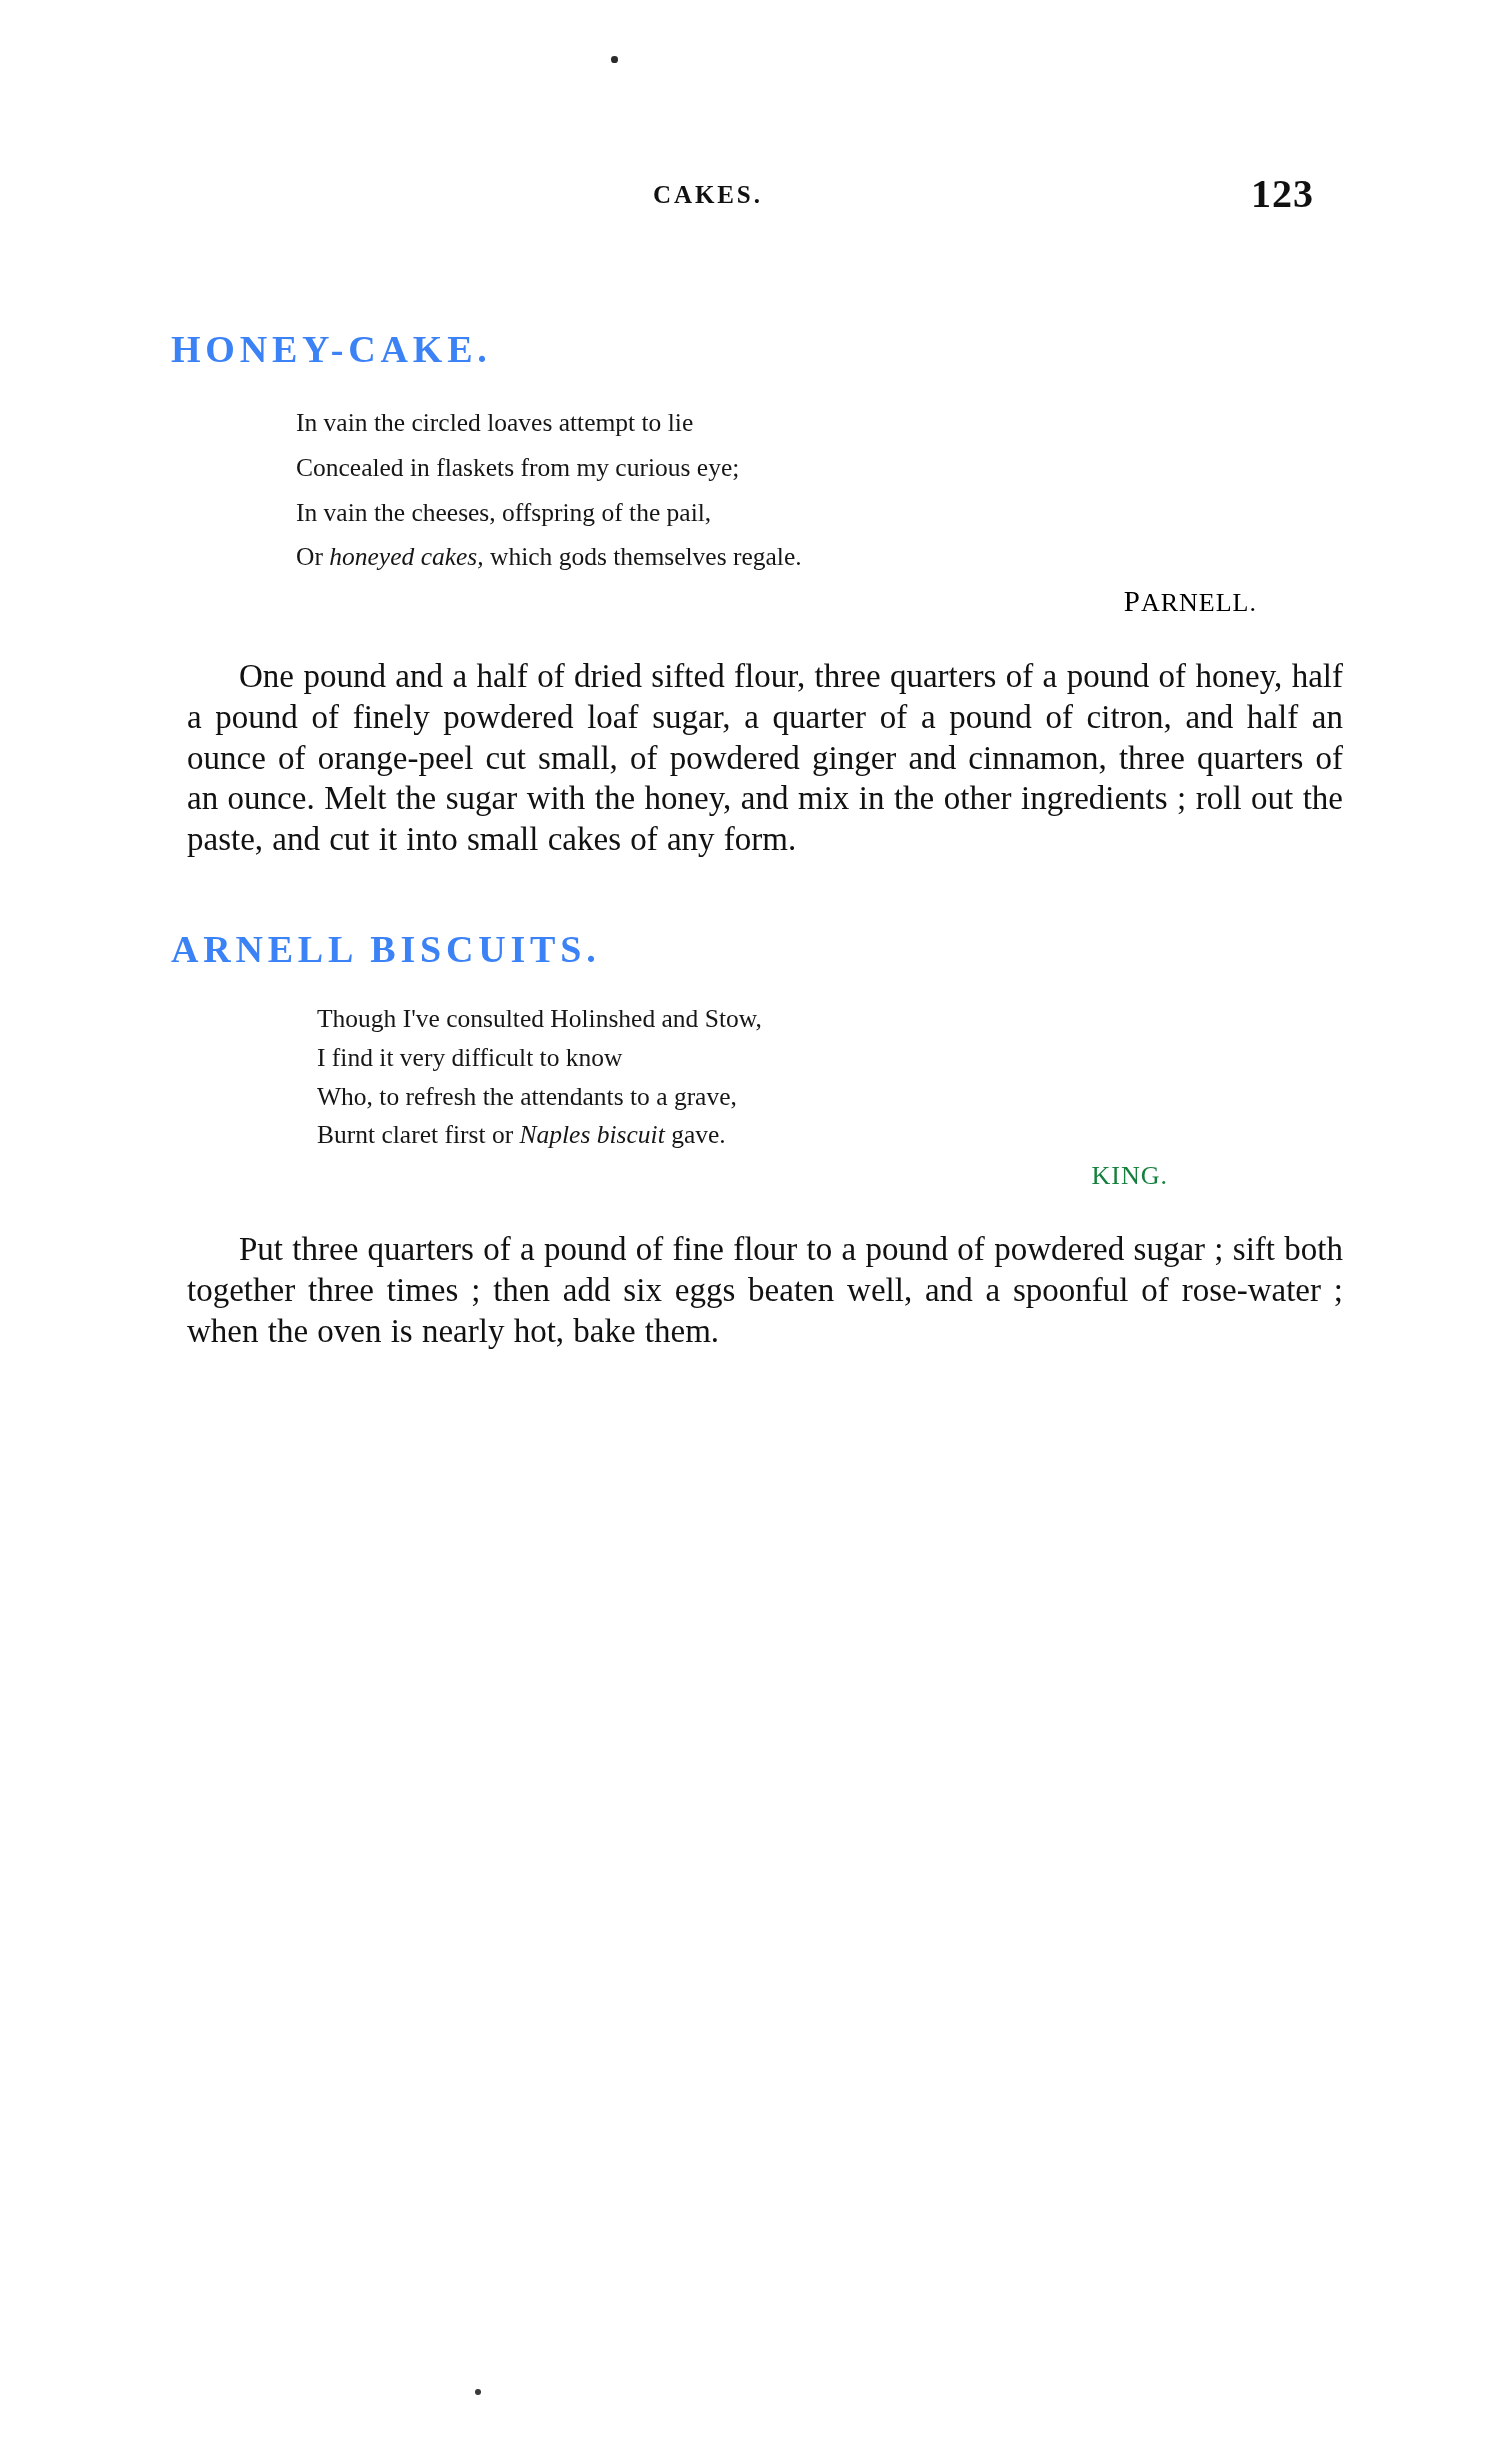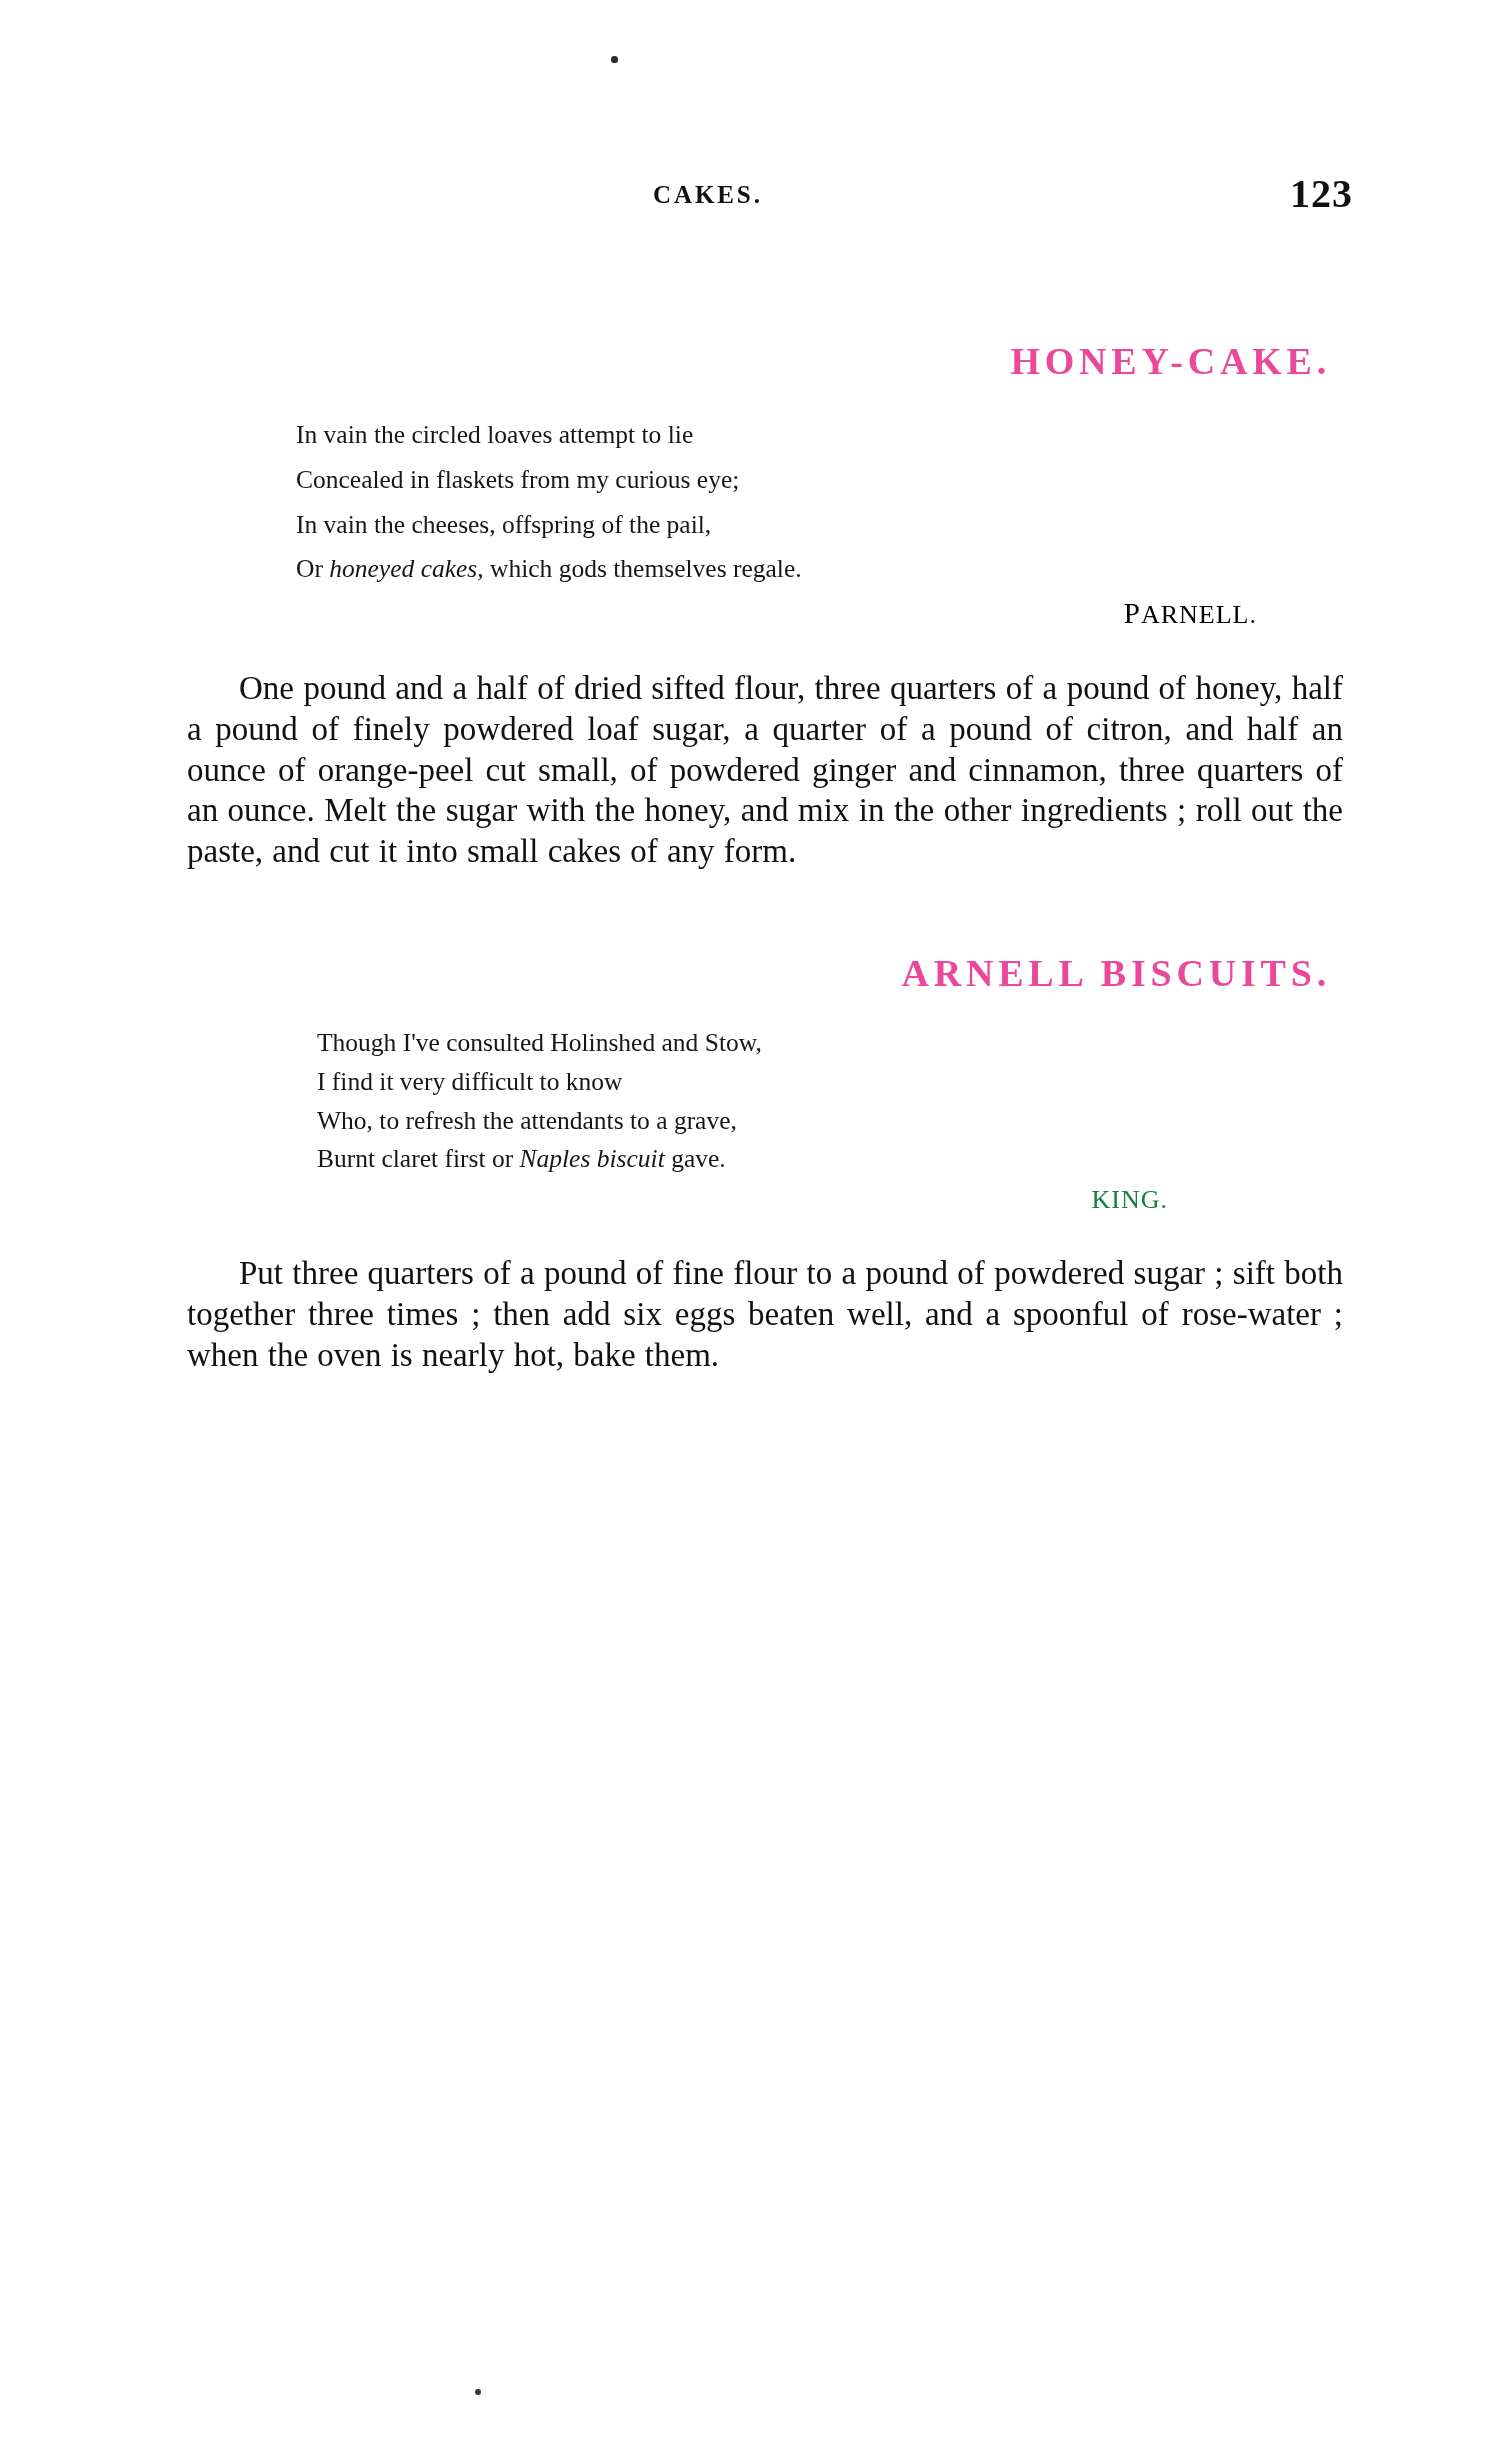--- a/index.html
+++ b/index.html
@@ -56,35 +56,34 @@
     color: #111;
   }
   .page-number {
     position: absolute;
     left: 1251px;
     top: -11.5px;
     font-size: 40px;
     font-weight: 700;
     color: #111;
     letter-spacing: 1px;
-    margin-left: 39px;
   }
   .content {
     position: absolute;
     left: 171px;
     top: 327px;
     width: 1172px;
   }
   h2.recipe-title {
-    margin: 12px;
-    text-align: right;
+    margin: 0;
+    text-align: left;
     font-size: 38px;
     font-weight: 700;
     letter-spacing: 4.8px;
-    color: #ec4899;
+    color: #3b82f6;
   }
   .epigraph {
     margin: 33px 0 0 0;
     padding-left: 125px;
     font-size: 25.5px;
     line-height: 1.52;
     color: #161616;
   }
   .epigraph .line {
     white-space: pre-wrap;

